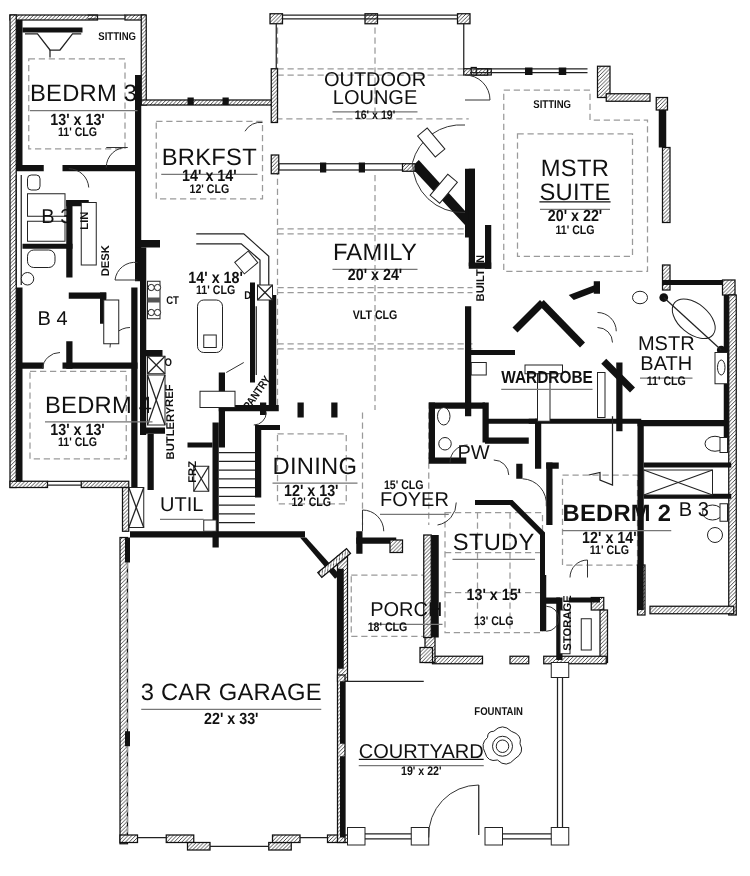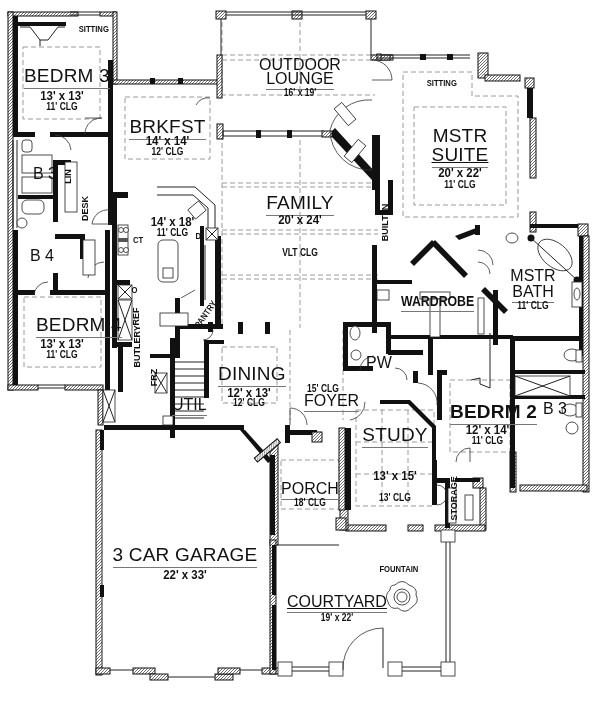--- a/index.html
+++ b/index.html
@@ -411,33 +411,33 @@
 <div class="lbl med" style="left:366px;top:343px;margin-top:12px;">PW</div>
 
 <div class="lbl big" style="left:218px;top:364px;width:62px;"><span class="uline">DINING</span></div>
 <div class="lbl dim" style="left:218px;top:386px;width:62px;">12' x 13'</div>
 <div class="lbl clg" style="left:218px;top:398px;width:62px;">12' CLG</div>
 
 <div class="lbl med" style="left:304px;top:366px;width:54px;margin-top:27px;"><span class="uline">FOYER</span></div>
 <div class="lbl clg" style="left:296px;top:384px;width:54px;">15' CLG</div>
 
 <div class="lbl sm rot" style="left:144px;top:373px;width:20px;">FRZ</div>
-<div class="lbl med" style="left:128px;top:397px;margin-left:44px;"><span class="uline">UTIL</span></div>
+<div class="lbl med" style="left:128px;top:397px;"><span class="uline">UTIL</span></div>
 
 <div class="lbl big" style="left:450px;top:402px;width:75px;font-weight:bold;"><span class="uline">BEDRM 2</span></div>
 <div class="lbl dim" style="left:450px;top:423px;width:75px;">12' x 14'</div>
 <div class="lbl clg" style="left:450px;top:436px;width:75px;">11' CLG</div>
 <div class="lbl med" style="left:543px;top:401px;">B 3</div>
 
 <div class="lbl big" style="left:356px;top:425px;width:78px;"><span class="uline">STUDY</span></div>
 <div class="lbl dim" style="left:356px;top:469px;width:78px;">13' x 15'</div>
 <div class="lbl clg" style="left:356px;top:493px;width:78px;">13' CLG</div>
 <div class="lbl sm rot" style="left:432px;top:494px;width:44px;">STORAGE</div>
 
-<div class="lbl med" style="left:281px;top:481px;width:58px;"><span class="uline">PORCH</span></div>
+<div class="lbl med" style="left:296px;top:481px;width:58px;"><span class="uline">PORCH</span></div>
 <div class="lbl clg" style="left:281px;top:498px;width:58px;">18' CLG</div>
 
 <div class="lbl big" style="left:110px;top:545px;width:150px;"><span class="uline">3 CAR GARAGE</span></div>
 <div class="lbl dim" style="left:110px;top:568px;width:150px;">22' x 33'</div>
 
 <div class="lbl sm" style="left:376px;top:565px;">FOUNTAIN</div>
 <div class="lbl med" style="left:282px;top:594px;width:110px;text-decoration:underline;"><span class="uline">COURTYARD</span></div>
 <div class="lbl clg" style="left:282px;top:613px;width:110px;">19' x 22'</div>
 
 </body></html>

